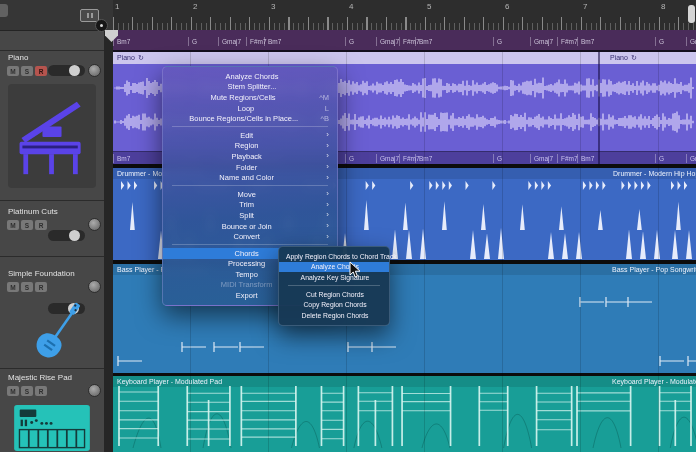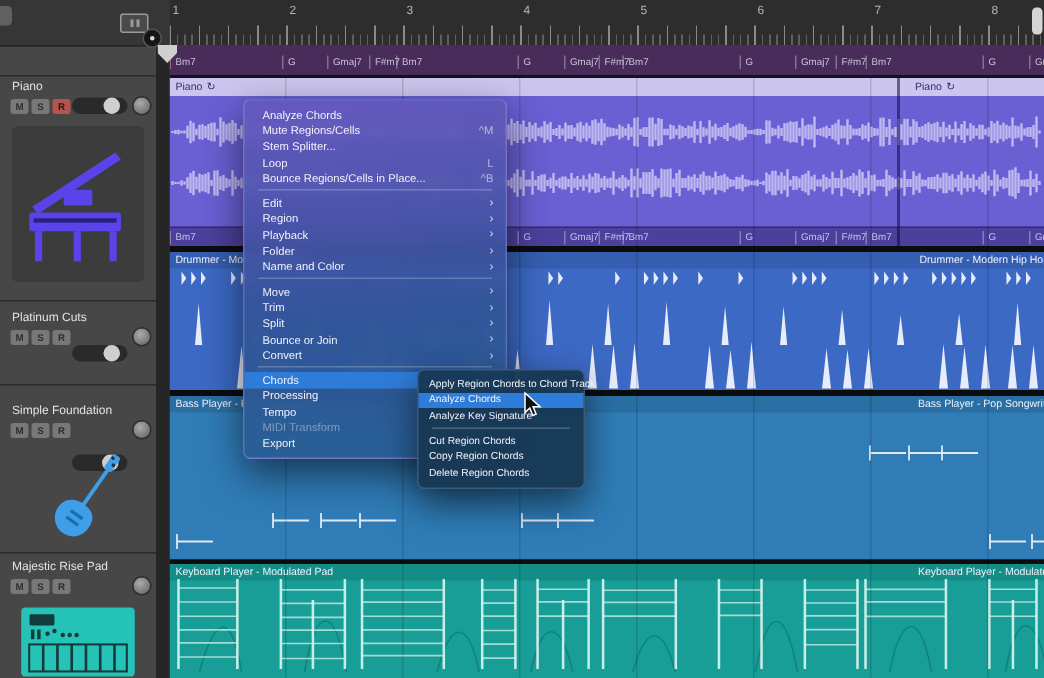--- a/index.html
+++ b/index.html
@@ -70,21 +70,21 @@
     background:linear-gradient(175deg,rgba(102,88,190,.93) 0%,rgba(73,84,168,.93) 32%,
                rgba(47,84,150,.93) 62%,rgba(40,94,148,.93) 100%);
     border:1px solid rgba(170,160,225,.35);box-shadow:0 10px 26px rgba(0,0,0,.55);
     padding:4px 0;box-sizing:border-box;backdrop-filter:blur(4px);}
   #chords-submenu{left:278px;top:246px;width:112px;border-radius:5px;
     background:rgba(23,56,84,.96);border:1px solid rgba(140,170,200,.3);
     box-shadow:0 10px 24px rgba(0,0,0,.55);padding:4px 0;box-sizing:border-box;}
   .menu-item{height:10.6px;display:flex;align-items:center;padding:0 8px 0 12px;
              font-size:7.5px;color:#f3f1fb;}
   #chords-submenu .menu-item{font-size:6.8px;padding:0 5px 0 7px;}
-  .menu-item .lbl{flex:1;white-space:nowrap;}
+  .menu-item .lbl{flex:1;white-space:nowrap;text-align:center;}
   .menu-item .sc{color:rgba(255,255,255,.55);margin-left:8px;}
   .menu-item .arrow{color:rgba(255,255,255,.78);margin-left:8px;font-size:8px;line-height:1;}
   .menu-item.hl{background:var(--menu-highlight,#2e7cd9);}
   .menu-item.dis{opacity:.4;}
   .menu-sep{height:1px;background:rgba(255,255,255,.22);margin:2.5px 9px;}
   #cursor{left:349px;top:261px;}
 </style>
 </head>
 <body>
 
@@ -314,25 +314,25 @@
   </div>
 
   <div id="playhead" class="abs"></div>
 
   <div id="context-menu" class="abs">
     <div class="menu-items">
         <div class="menu-item">
           <span class="lbl">Analyze Chords</span>
         </div>
         <div class="menu-item">
+          <span class="lbl">Stem Splitter...</span>
+        </div>
+        <div class="menu-item">
           <span class="lbl">Mute Regions/Cells</span>
           <span class="sc">^M</span>
-        </div>
-        <div class="menu-item">
-          <span class="lbl">Stem Splitter...</span>
         </div>
         <div class="menu-item">
           <span class="lbl">Loop</span>
           <span class="sc">L</span>
         </div>
         <div class="menu-item">
           <span class="lbl">Bounce Regions/Cells in Place...</span>
           <span class="sc">^B</span>
         </div>
         <div class="menu-sep"></div>

